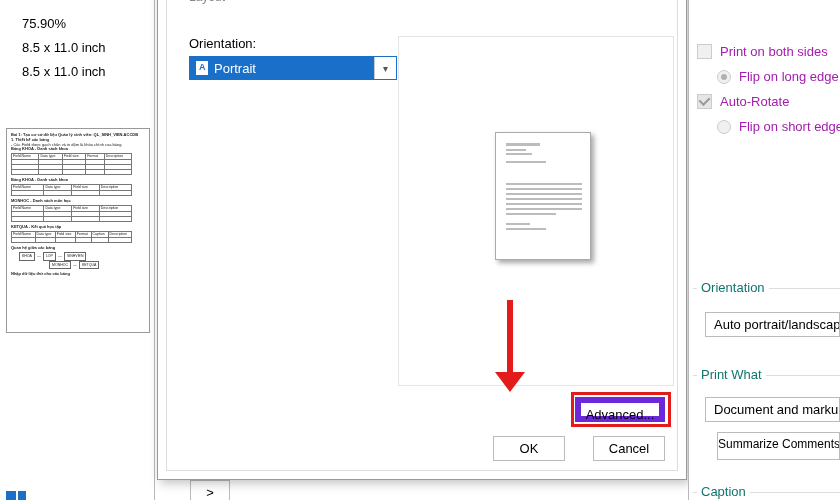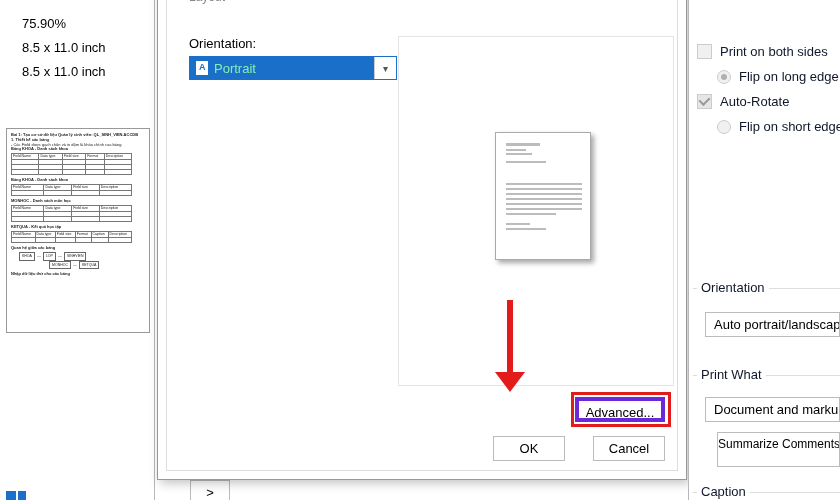--- a/index.html
+++ b/index.html
@@ -109,21 +109,21 @@
   .orient-select {
     position: absolute;
     left: 22px; top: 86px;
     width: 208px; height: 24px;
     display: flex;
     border: 1px solid #1a6fc9;
   }
   .orient-select .sel-body {
     flex: 1;
     background: #1a6fc9;
-    color: #86efac;
+    color: #ffffff;
     display: flex;
     align-items: center;
     padding-left: 6px;
     font-size: 13px;
   }
   .orient-select .sel-body .pg-ico {
     width: 12px; height: 14px;
     border: 1px solid #fff;
     background: #fff;
     margin-right: 6px;
@@ -163,21 +163,21 @@
   .preview-page .line {
     position: absolute;
     left: 10px;
     height: 2px;
     background: #bcbcbc;
   }
   .adv-btn {
     position: absolute;
     right: 12px; top: 427px;
     width: 90px; height: 25px;
-    border: 4px solid #6d28d9;
+    border: 6px solid #6d28d9;
     background: #fff;
     font-size: 13px;
     text-align: center;
     line-height: 23px;
   }
   .adv-highlight {
     position: absolute;
     right: 6px; top: 422px;
     width: 100px; height: 35px;
     border: 3px solid #e31b1b;
@@ -224,21 +224,21 @@
     font-size: 13px;
   }
   .rp-section {
     position: absolute;
     left: 8px; right: 0;
   }
   .cb-row {
     display: flex;
     align-items: center;
     margin-bottom: 10px;
-    color: #0f172a;
+    color: #a21caf;
     white-space: nowrap;
   }
   .cb-row.enabled { color: #222; }
   .cb-box {
     width: 15px; height: 15px;
     border: 1px solid #bfbfbf;
     background: #fff;
     margin-right: 8px;
     flex-shrink: 0;
     position: relative;
@@ -269,21 +269,21 @@
     content: "";
     position: absolute;
     left: 3px; top: 3px;
     width: 6px; height: 6px;
     background: #b0b0b0;
     border-radius: 50%;
   }
   .grp-label {
     position: absolute;
     font-size: 13px;
-    color: #0f172a;
+    color: #0f766e;
     background: #fff;
     padding: 0 4px;
   }
   .grp-box {
     position: absolute;
     border-top: 1px solid #ddd;
     left: 4px; right: 0;
   }
   .dd {
     position: absolute;
@@ -292,21 +292,21 @@
     background: #fff;
     display: flex;
     align-items: center;
     padding-left: 8px;
     font-size: 13px;
     white-space: nowrap;
     overflow: hidden;
   }
   .btn-r {
     position: absolute;
-    height: 35px;
+    height: 28px;
     border: 1px solid #bbb;
     background: #fff;
     text-align: right;
     line-height: 23px;
     font-size: 12px;
     white-space: nowrap;
     overflow: hidden;
   }
 </style>
 </head>

